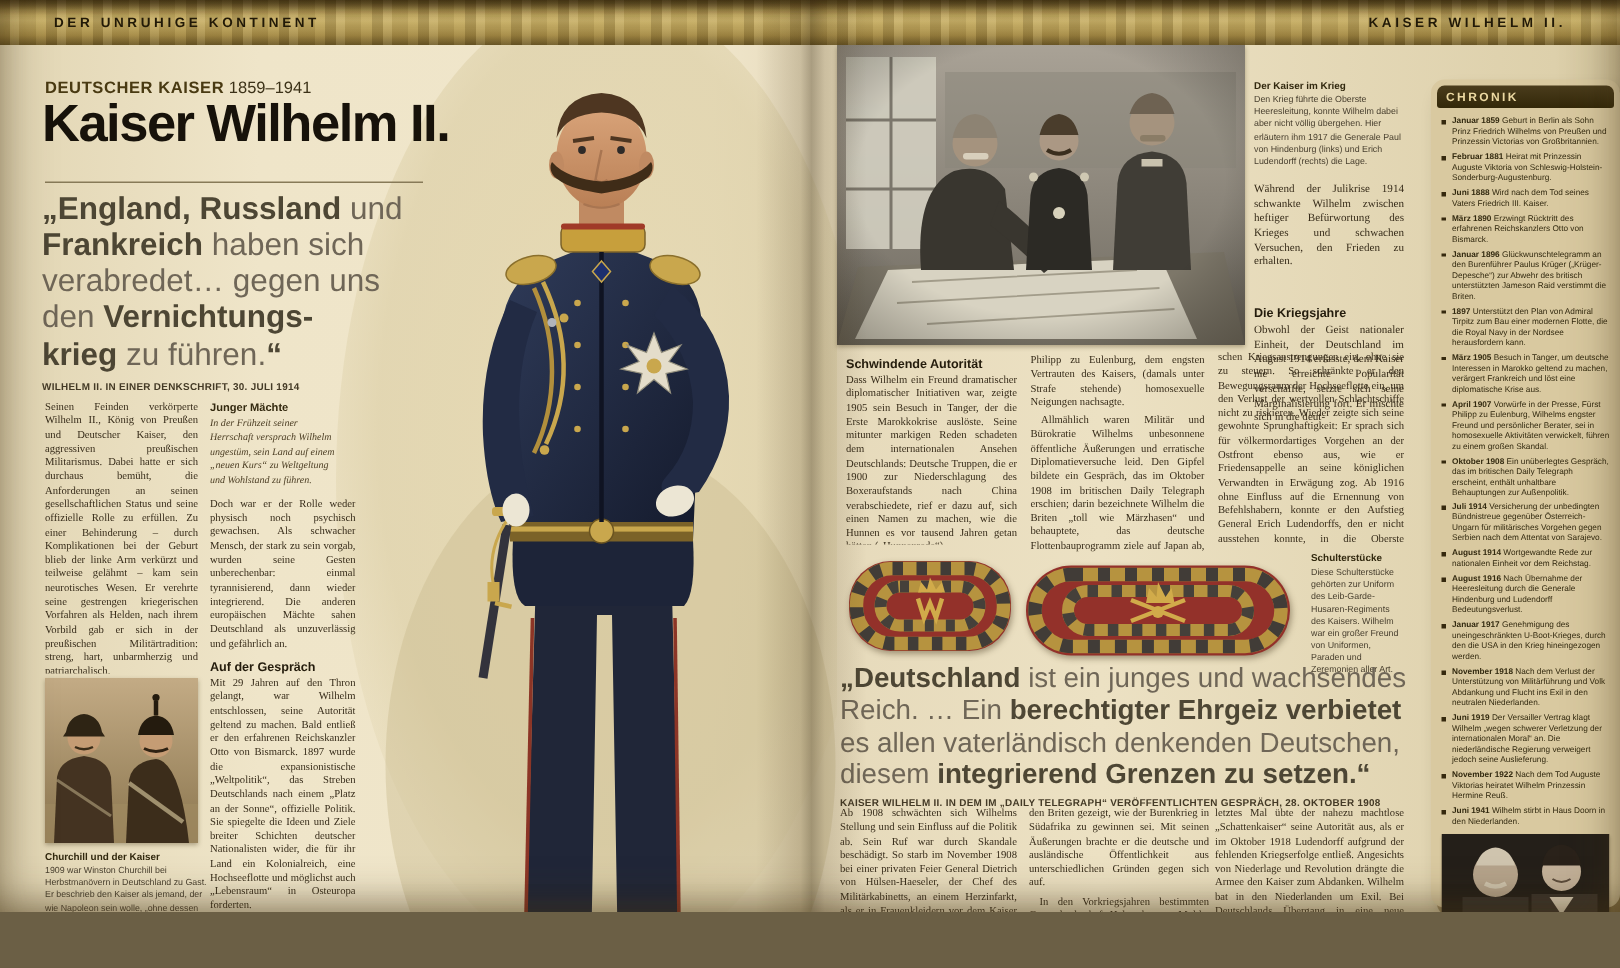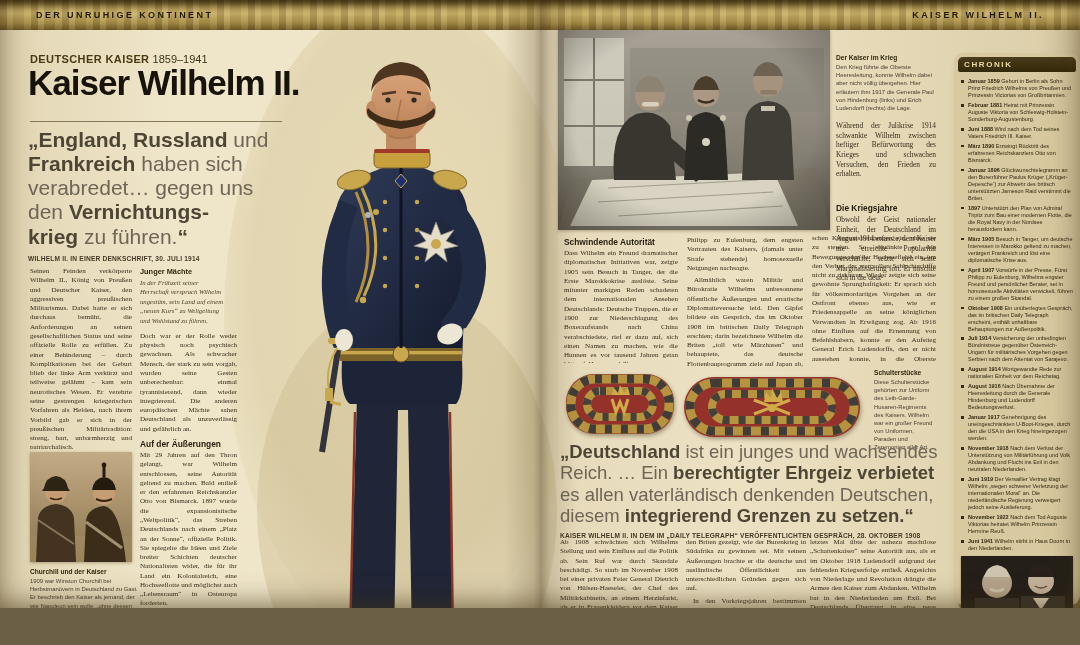--- a/index.html
+++ b/index.html
@@ -102,21 +102,21 @@
   <div class="abs col1 body serif">
     <p>Seinen Feinden verkörperte Wilhelm II., König von Preußen und Deutscher Kaiser, den aggressiven preußischen Militarismus. Dabei hatte er sich durchaus bemüht, die Anforderungen an seinen gesellschaftlichen Status und seine offizielle Rolle zu erfüllen. Zu einer Behinderung – durch Komplikationen bei der Geburt blieb der linke Arm verkürzt und teilweise gelähmt – kam sein neurotisches Wesen. Er verehrte seine gestrengen kriegerischen Vorfahren als Helden, nach ihrem Vorbild gab er sich in der preußischen Militärtradition: streng, hart, unbarmherzig und patriarchalisch.</p>
   </div>
 
   <div class="abs col2">
     <div class="mnote-t">Junger Mächte</div>
     <div class="mnote-x">In der Frühzeit seiner Herrschaft versprach Wilhelm ungestüm, sein Land auf einem „neuen Kurs“ zu Weltgeltung und Wohlstand zu führen.</div>
     <div class="body serif">
       <p>Doch war er der Rolle weder physisch noch psychisch gewachsen. Als schwacher Mensch, der stark zu sein vorgab, wurden seine Gesten unberechenbar: einmal tyrannisierend, dann wieder integrierend. Die anderen europäischen Mächte sahen Deutschland als unzuverlässig und gefährlich an.</p>
     </div>
-    <div class="h-sec">Auf der Äußerungen</div>
+    <div class="h-sec">Auf der Gespräch</div>
     <div class="body serif">
       <p>Mit 29 Jahren auf den Thron gelangt, war Wilhelm entschlossen, seine Autorität geltend zu machen. Bald entließ er den erfahrenen Reichskanzler Otto von Bismarck. 1897 wurde die expansionistische „Weltpolitik“, das Streben Deutschlands nach einem „Platz an der Sonne“, offizielle Politik. Sie spiegelte die Ideen und Ziele breiter Schichten deutscher Nationalisten wider, die für ihr Land ein Kolonialreich, eine Hochseeflotte und möglichst auch „Lebensraum“ in Osteuropa forderten.</p>
       <p>Politik war für Wilhelm zum Teil Familienangelegenheit: Königin Viktoria war mütterlicherseits seine Großmutter, Zar Nikolaus II. sein Cousin. Diese Blutsbande waren Wilhelm wichtig, bedeuteten aber nicht gleich Freundschaft. Besonders sein Verhältnis zu Großbritannien war widersprüchlich: Große Bewunderung wich der Überzeugung, die Briten seien auf seine Vernichtung aus. Instabilität und Impulsivität waren typisch für diesen Kaiser.</p>
     </div>
   </div>
 
   <div class="abs photo-frame" style="left:30px;top:452px;width:102px;height:110px;">
     <svg width="102" height="110" viewBox="0 0 102 110">
       <defs>
           <linearGradient id="sep" x1="0" y1="0" x2="0" y2="1">

